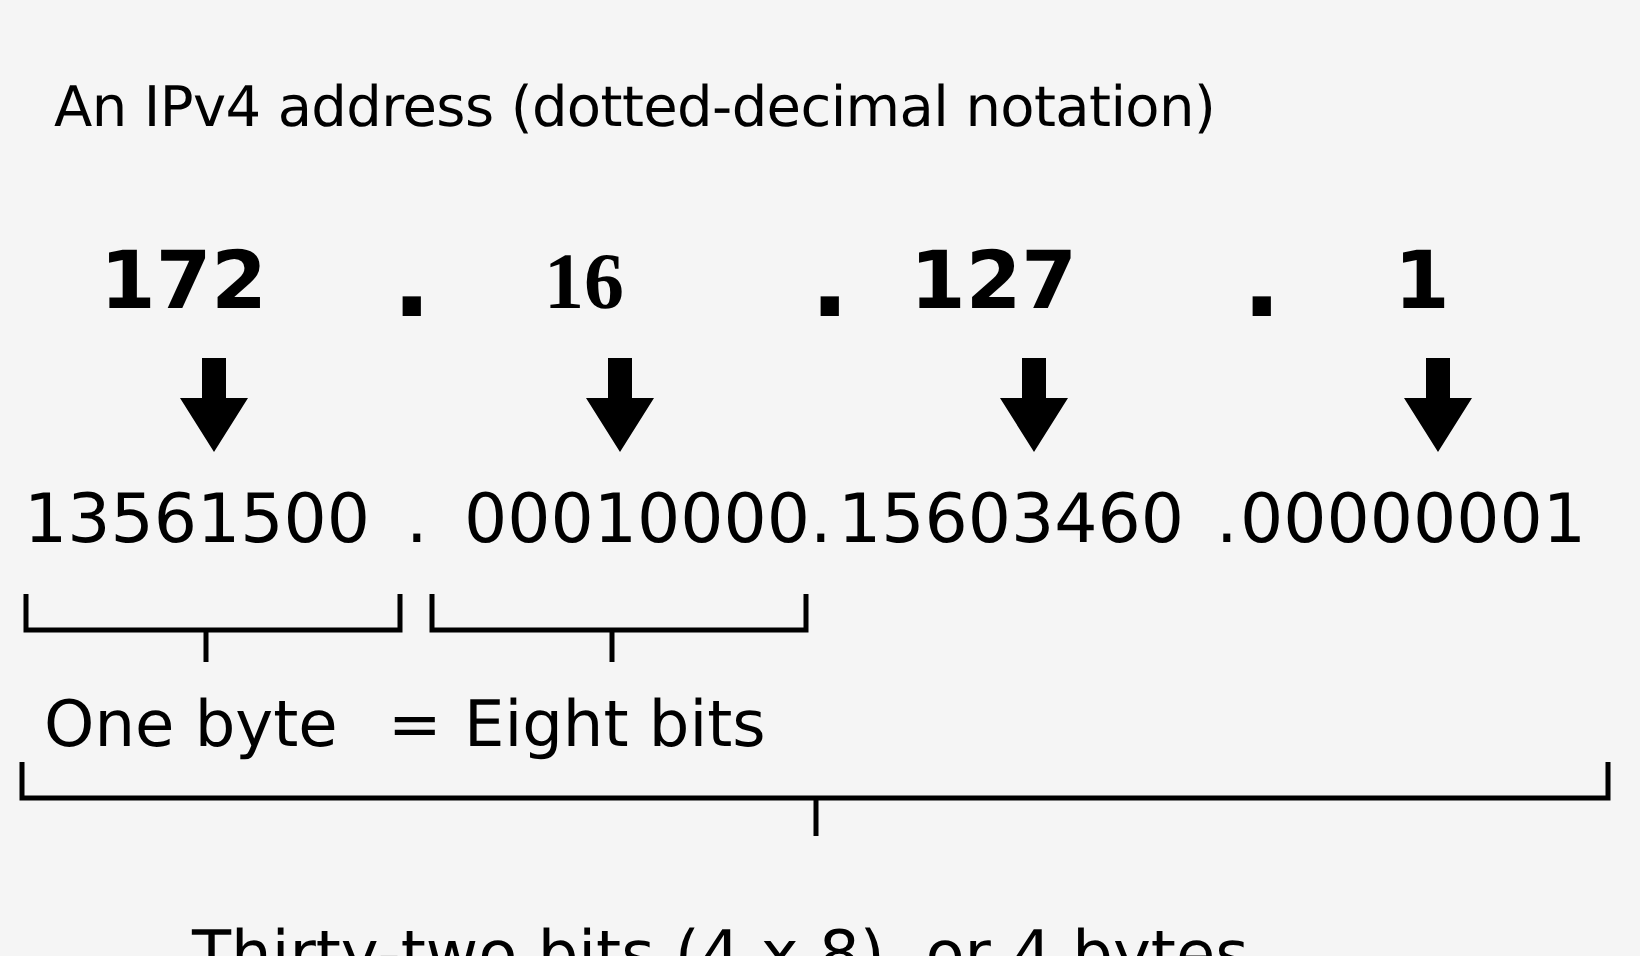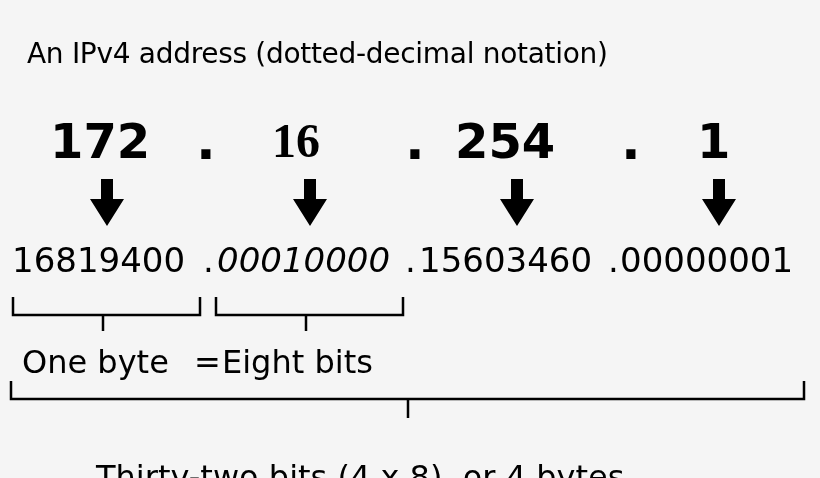--- a/index.html
+++ b/index.html
@@ -18,21 +18,21 @@
     .abs { position: absolute; white-space: nowrap; }
     .title {
       left: 27px;
       top: 34px;
       font-size: 28px;
       line-height: 40px;
       letter-spacing: -0.3px;
     }
     .octet-dec {
       top: 110px;
-      font-size: 48px;
+      font-size: 40px;
       font-weight: bold;
       line-height: 62px;
     }
     .dot-dec {
       top: 110px;
       font-size: 52px;
       font-weight: bold;
       line-height: 62px;
     }
     .binary {
@@ -53,21 +53,21 @@
   </style>
 </head>
 <body>
 
 <div class="abs title">An IPv4 address  (dotted-decimal notation)</div>
 
 <div class="abs octet-dec" style="left:50px;">172</div>
 <div class="abs dot-dec" style="left:196px;">.</div>
 <div class="abs octet-dec" style="left:272px;font-family:Liberation Serif, serif;">16</div>
 <div class="abs dot-dec" style="left:405px;">.</div>
-<div class="abs octet-dec" style="left:455px;">254</div>
+<div class="abs octet-dec" style="left:455px;">127</div>
 <div class="abs dot-dec" style="left:621px;">.</div>
 <div class="abs octet-dec" style="left:697px;">1</div>
 
 <svg class="overlay" width="820" height="478">
   <g fill="#000">
     <path d="M101 179 h12 v20 h11 l-17 27 l-17 -27 h11 z"></path>
   </g>
   <g fill="#000">
     <path d="M304 179 h12 v20 h11 l-17 27 l-17 -27 h11 z"></path>
   </g>
@@ -87,25 +87,25 @@
     <path d="M216 297 V315 H403 V297"></path>
     <path d="M306 315 V331"></path>
   </g>
 
   <g fill="none" stroke="#000" stroke-width="2.5">
     <path d="M11 381 V399 H804 V381"></path>
     <path d="M408 399 V418"></path>
   </g>
 </svg>
 
-<div class="abs binary" style="left:12px;">16819400</div>
+<div class="abs binary" style="left:12px;">13561500</div>
 <div class="abs binary" style="left:203px;">.</div>
-<div class="abs binary" style="left:217px;font-style:italic;">00010000</div>
+<div class="abs binary" style="left:232px;">00010000</div>
 <div class="abs binary" style="left:405px;">.</div>
 <div class="abs binary" style="left:419px;">15603460</div>
 <div class="abs binary" style="left:608px;">.</div>
 <div class="abs binary" style="left:620px;">00000001</div>
 
 <div class="abs label" style="left:22px; top:342px;">One byte</div>
 <div class="abs label" style="left:194px; top:342px;">=</div>
-<div class="abs label" style="left:222px; top:342px;">Eight bits</div>
+<div class="abs label" style="left:232px; top:342px;">Eight bits</div>
 
 <div class="abs label" style="left:96px; top:425px;margin-top:32px;">Thirty-two bits (4 x 8), or 4 bytes</div>
 
 </body></html>

